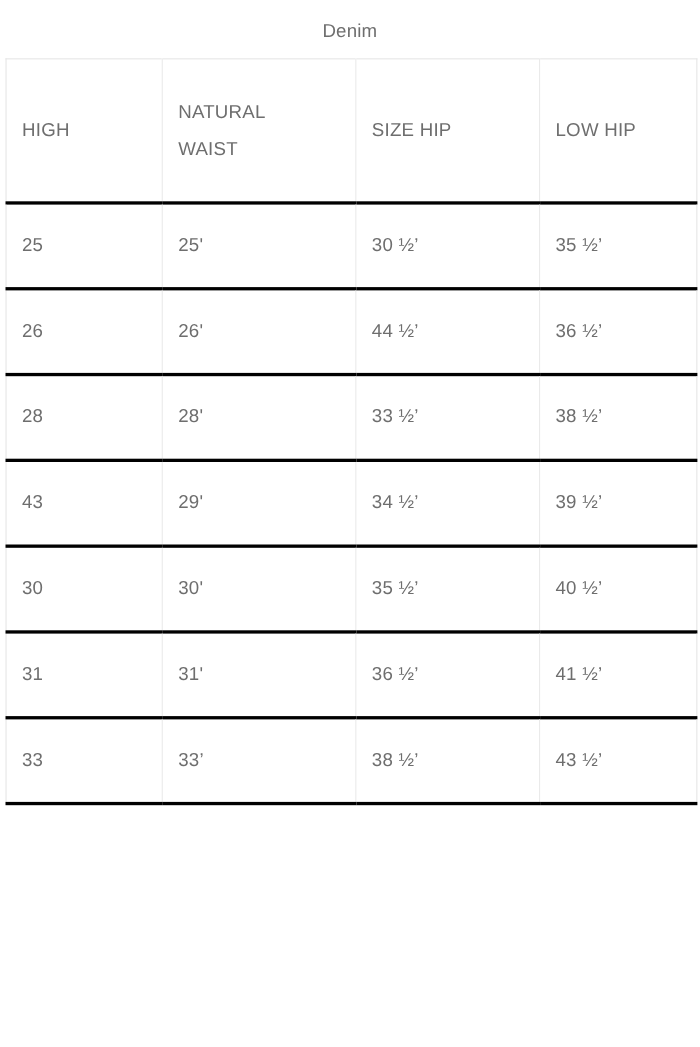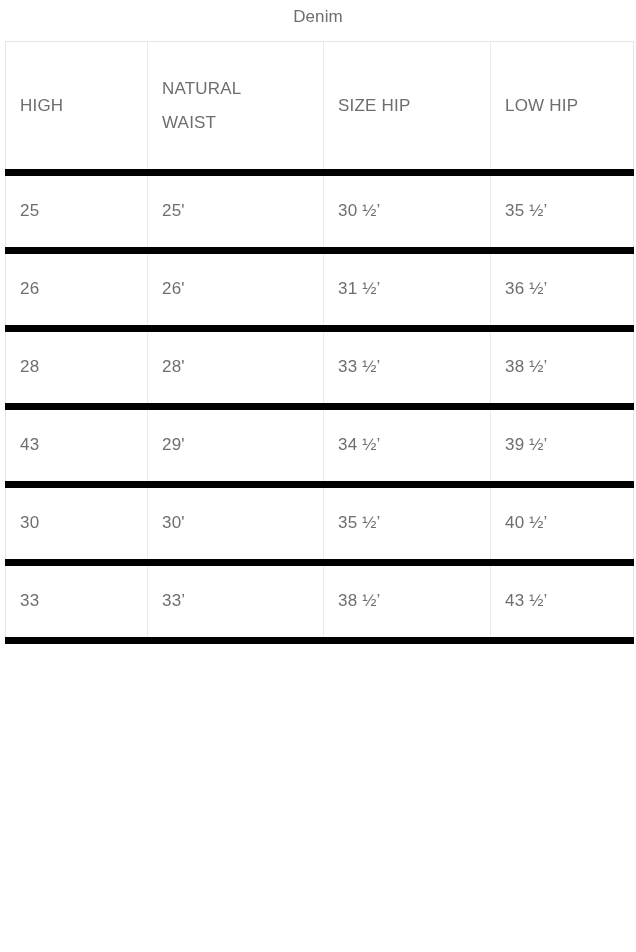--- a/index.html
+++ b/index.html
@@ -20,21 +20,21 @@
     width: 636px;
     height: 952px;
     box-sizing: border-box;
   }
   .chart-title {
     text-align: center;
     font-size: 17px;
     font-weight: 400;
     color: #6e6e6e;
     line-height: 1;
-    padding-top: 8px;
+    padding-top: 20px;
     padding-bottom: 0;
     letter-spacing: 0.1px;
   }
   .table-wrap {
     margin-top: 16px;
     padding-left: 5px;
     padding-right: 3px;
     box-sizing: border-box;
     width: 636px;
   }
@@ -47,21 +47,21 @@
     border-right: 1px solid #e6e6e6;
   }
   table.size-table col.c-size     { width: 142px; }
   table.size-table col.c-waist    { width: 176px; }
   table.size-table col.c-highhip  { width: 167px; }
   table.size-table col.c-lowhip   { width: 143px; }
 
   table.size-table th,
   table.size-table td {
     border-right: 1px solid #eaeaea;
-    border-bottom: 7px solid #000000;
+    border-bottom: 3px solid #000000;
     text-align: left;
     vertical-align: middle;
     font-weight: 400;
     color: #6e6e6e;
     padding: 0 0 0 14px;
     box-sizing: border-box;
   }
   table.size-table th:last-child,
   table.size-table td:last-child {
     border-right: none;
@@ -115,21 +115,21 @@
       <tbody>
           <tr>
             <td>25</td>
             <td>25'</td>
             <td>30 ½’</td>
             <td>35 ½’</td>
           </tr>
           <tr>
             <td>26</td>
             <td>26'</td>
-            <td>31 ½’</td>
+            <td>44 ½’</td>
             <td>36 ½’</td>
           </tr>
           <tr>
             <td>28</td>
             <td>28'</td>
             <td>33 ½’</td>
             <td>38 ½’</td>
           </tr>
           <tr>
             <td>43</td>
@@ -137,20 +137,26 @@
             <td>34 ½’</td>
             <td>39 ½’</td>
           </tr>
           <tr>
             <td>30</td>
             <td>30'</td>
             <td>35 ½’</td>
             <td>40 ½’</td>
           </tr>
           <tr>
+            <td>31</td>
+            <td>31'</td>
+            <td>36 ½’</td>
+            <td>41 ½’</td>
+          </tr>
+          <tr>
             <td>33</td>
             <td>33’</td>
             <td>38 ½’</td>
             <td>43 ½’</td>
           </tr>
         </tbody>
     </table>
   </div>
 
 </div>

